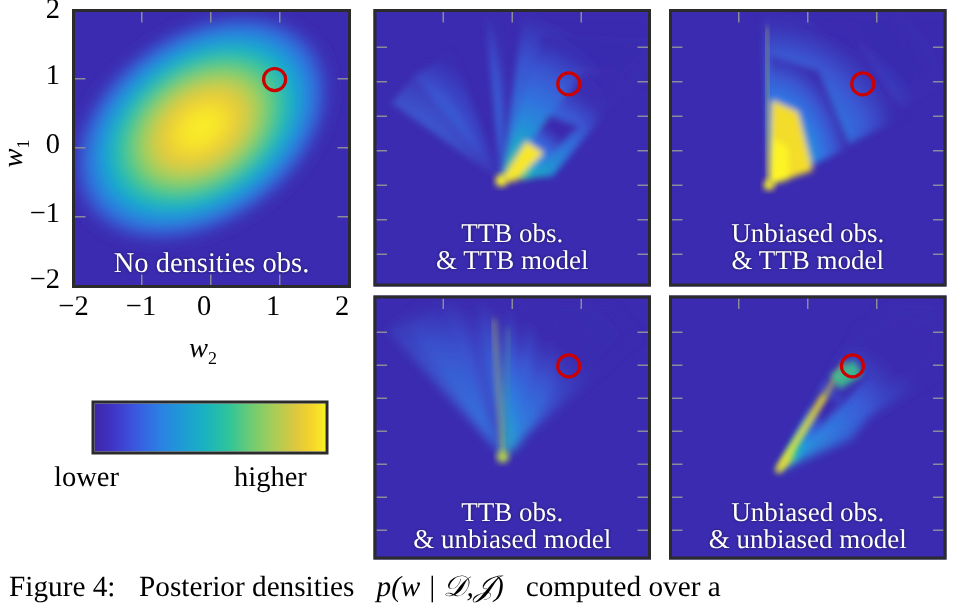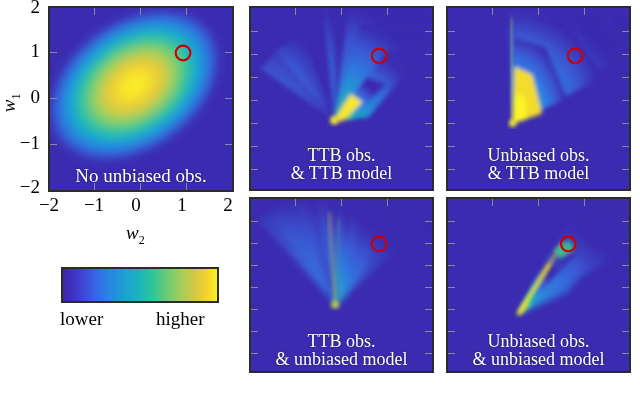--- a/index.html
+++ b/index.html
@@ -211,21 +211,21 @@
     <div class="tick v" style="left:90px;top:0;"></div>
     <div class="tick v" style="left:136px;top:0;"></div>
     <div class="tick v" style="left:44px;bottom:0;"></div>
     <div class="tick v" style="left:90px;bottom:0;"></div>
     <div class="tick v" style="left:136px;bottom:0;"></div>
 
     <svg style="position:absolute;left:0;top:0;width:100%;height:100%;" viewBox="0 0 186 186">
       <circle cx="136" cy="46" r="7.5" fill="none" stroke="#cc0000" stroke-width="2.2"></circle>
     </svg>
     <div class="pcap" style="bottom:4px;font-size:19px;">
-      <span>No unbiased obs.</span>
+      <span>No densities obs.</span>
     </div>
   </div>
 
   <div class="axnum y" style="left:8px;top:-4px;width:32px;">2</div>
   <div class="axnum y" style="left:8px;top:40px;width:32px;">1</div>
   <div class="axnum y" style="left:8px;top:86px;width:32px;">0</div>
   <div class="axnum y" style="left:2px;top:132px;width:38px;">−1</div>
   <div class="axnum y" style="left:2px;top:176px;width:38px;">−2</div>
 
   <div class="axnum" style="left:30px;top:194px;width:38px;">−2</div>
@@ -235,21 +235,21 @@
   <div class="axnum" style="left:214px;top:194px;width:28px;">2</div>
 
   <div class="axlabel ylabel" style="left:-12px;top:90px;width:46px;text-align:center;">
     <span>w</span><sub>1</sub>
   </div>
   <div class="axlabel" style="left:126px;top:222px;">
     <span>w</span><sub>2</sub>
   </div>
 
   <div class="cbar" style="left:61px;top:267px;width:158px;height:36px;"></div>
-  <div class="cbtext" style="left:36px;top:308px;margin-left:24px;">lower</div>
+  <div class="cbtext" style="left:36px;top:308px;">lower</div>
   <div class="cbtext" style="left:156px;top:308px;">higher</div>
 
   <div class="panel" id="p2" style="left:249px;top:6px;width:185px;height:185px;">
     <div class="plotarea">
       <svg viewBox="0 0 185 185" preserveAspectRatio="none">
         <rect x="0" y="0" width="185" height="185" fill="#3b2bb0"></rect>
 
         <g filter="url(#soft2)">
 
           <path d="M85,115 L10,62 L34,34 Z" fill="url(#wedgeFaint)" opacity="0.95"></path>
@@ -427,14 +427,23 @@
     <div class="tick v" style="left:136px;top:0;"></div>
     <svg style="position:absolute;left:0;top:0;width:100%;height:100%;" viewBox="0 0 185 176">
       <circle cx="123" cy="46" r="7.5" fill="none" stroke="#cc0000" stroke-width="2.2"></circle>
     </svg>
     <div class="pcap" style="bottom:2px;font-size:18px;">
       <div>Unbiased obs.</div>
       <div>&amp; unbiased model</div>
     </div>
   </div>
 
+  <div class="caption">
+    <span>Figure 4:</span>
+    <span style="display:inline-block;width:6px"></span>
+    <span>Posterior densities</span>
+    <span style="display:inline-block;width:5px"></span>
+    <span class="cal">p(w&nbsp;|&nbsp;𝒟,𝒥)</span>
+    <span style="display:inline-block;width:5px"></span>
+    <span>computed over a</span>
+  </div>
 
 </div>
 
 </body></html>

